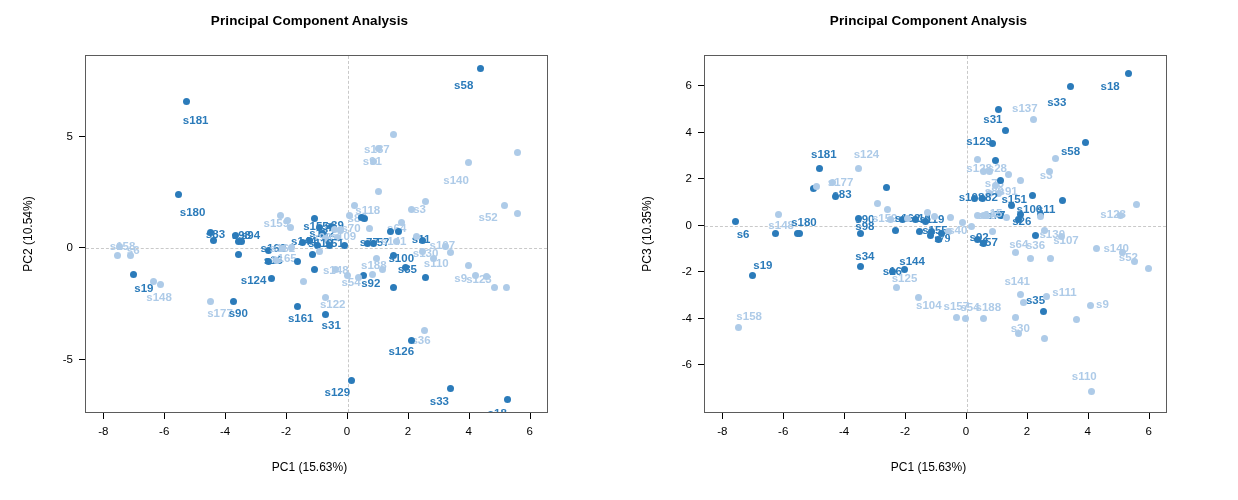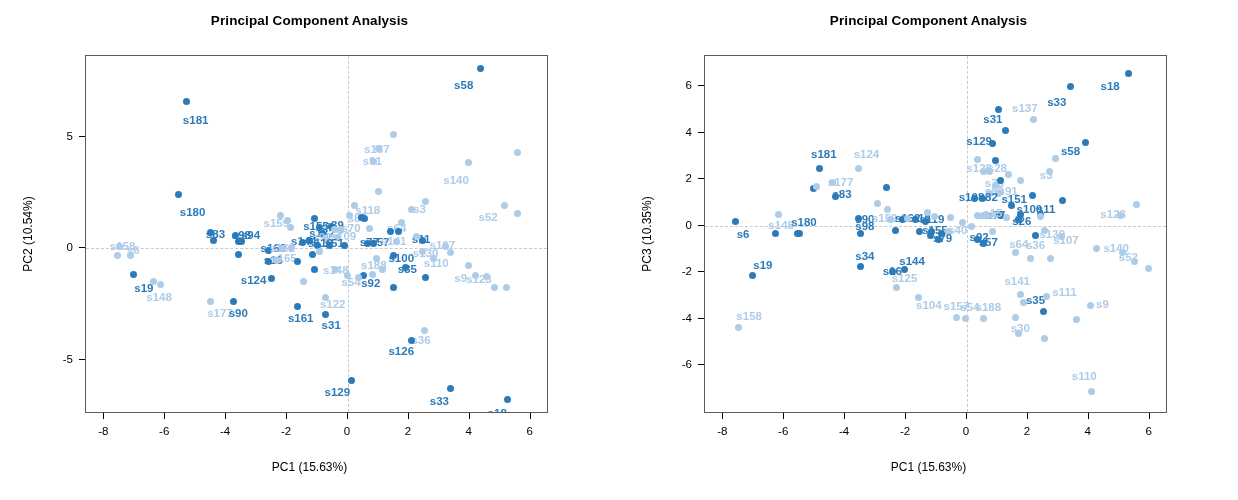--- a/index.html
+++ b/index.html
@@ -333,21 +333,21 @@
           <div class="lbl" style="left: 202.562px; top: 161.565px; color: rgb(43, 123, 186);">s162</div>
           <div class="pt" style="left: 210.178px; top: 163.89px; background: rgb(43, 123, 186);"></div>
           <div class="lbl" style="left: 216.27px; top: 161.565px; color: rgb(43, 123, 186);">s16</div>
           <div class="pt" style="left: 220.839px; top: 165.052px; background: rgb(43, 123, 186);"></div>
           <div class="lbl" style="left: 226.931px; top: 162.727px; color: rgb(43, 123, 186);">s119</div>
           <div class="pt" style="left: 226.931px; top: 175.513px; background: rgb(43, 123, 186);"></div>
           <div class="lbl" style="left: 229.977px; top: 174.351px; color: rgb(43, 123, 186);">s155</div>
           <div class="pt" style="left: 243.684px; top: 175.513px; background: rgb(174, 203, 232);"></div>
           <div class="lbl" style="left: 252.822px; top: 174.351px; color: rgb(174, 203, 232);">s40</div>
           <div class="pt" style="left: 233.023px; top: 183.649px; background: rgb(43, 123, 186);"></div>
-          <div class="lbl" style="left: 237.592px; top: 182.487px; color: rgb(43, 123, 186);">s79</div>
+          <div class="lbl" style="left: 237.592px; top: 182.487px; color: rgb(43, 123, 186); font-family: Liberation Serif, serif;">s79</div>
           <div class="pt" style="left: 339.635px; top: 174.351px; background: rgb(174, 203, 232);"></div>
           <div class="lbl" style="left: 347.25px; top: 177.838px; color: rgb(174, 203, 232);">s130</div>
           <div class="pt" style="left: 356.388px; top: 180.162px; background: rgb(174, 203, 232);"></div>
           <div class="lbl" style="left: 360.957px; top: 183.649px; color: rgb(174, 203, 232);">s107</div>
           <div class="pt" style="left: 272.622px; top: 183.649px; background: rgb(43, 123, 186);"></div>
           <div class="lbl" style="left: 274.145px; top: 181.325px; color: rgb(43, 123, 186);">s92</div>
           <div class="pt" style="left: 278.714px; top: 187.136px; background: rgb(43, 123, 186);"></div>
           <div class="lbl" style="left: 283.283px; top: 185.974px; color: rgb(43, 123, 186);">s57</div>
           <div class="pt" style="left: 310.697px; top: 196.435px; background: rgb(174, 203, 232);"></div>
           <div class="lbl" style="left: 313.743px; top: 188.299px; color: rgb(174, 203, 232);">s64</div>

